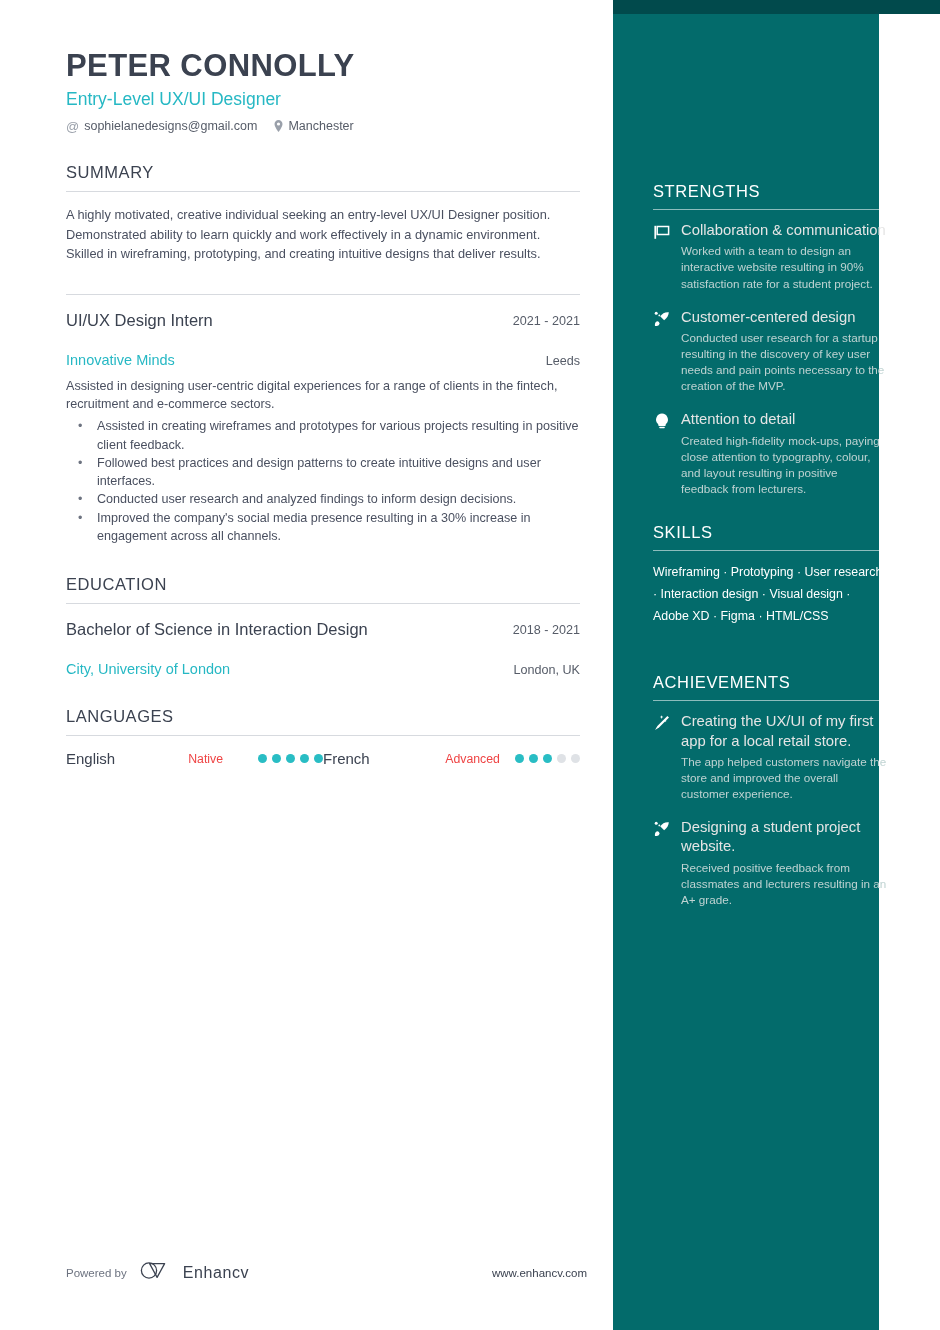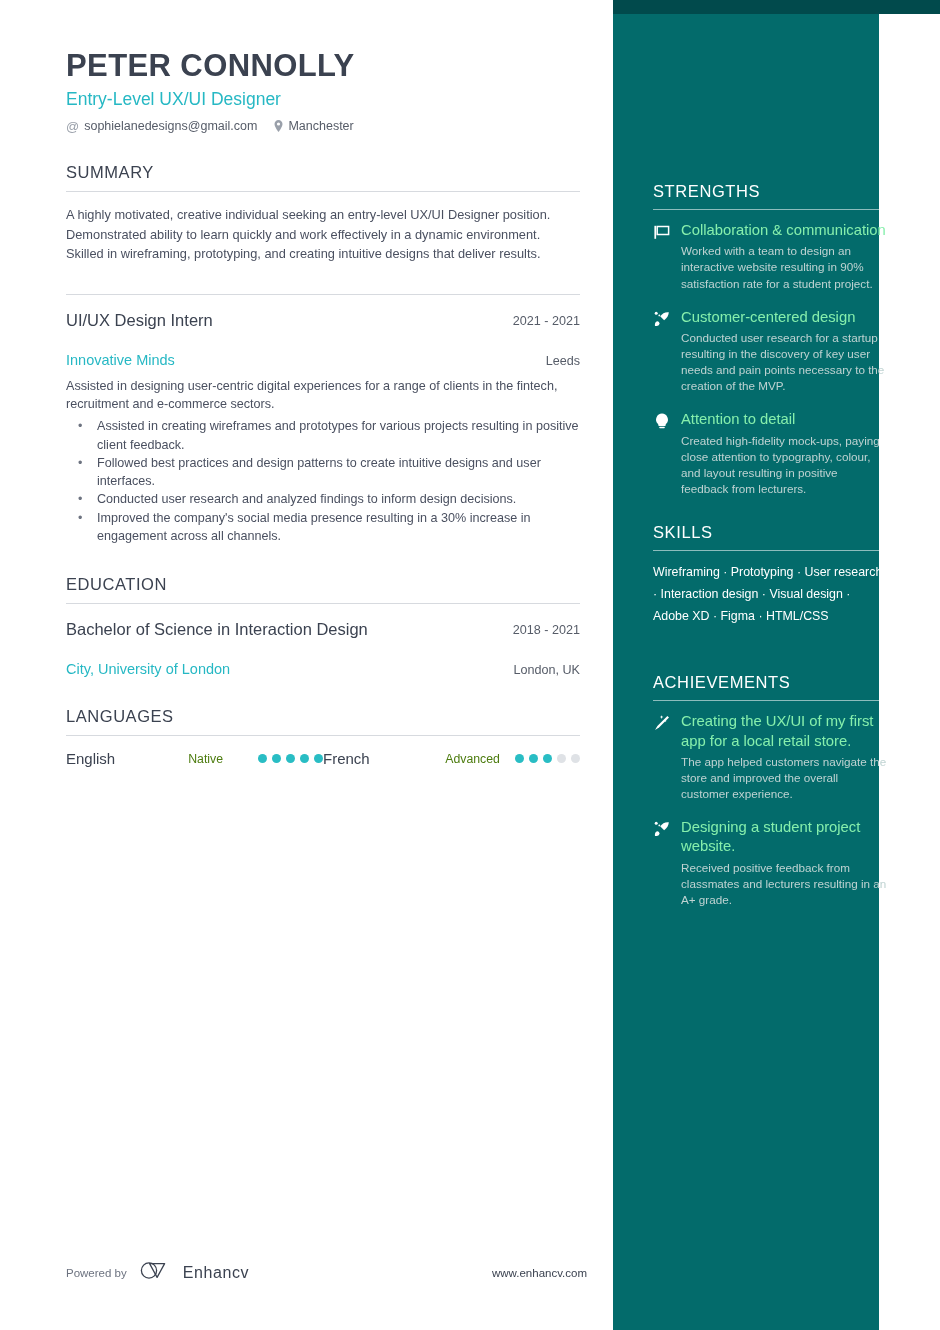--- a/index.html
+++ b/index.html
@@ -180,21 +180,21 @@
     align-items: center;
     width: 257px;
   }
   .lang-name {
     font-size: 15px;
     color: #3b4250;
     width: 133px;
   }
   .lang-level {
     font-size: 12.3px;
-    color: #4d7c0f;
+    color: #ef4444;
     width: 76px;
   }
   .dots { display: flex; gap: 5px; align-items: center; }
   .dot {
     width: 9px; height: 9px;
     border-radius: 50%;
     background: #29bdc4;
     display: block;
   }
   .dot.empty { background: #dfe2e6; }
@@ -260,21 +260,21 @@
     width: 18px;
     height: 20px;
     display: flex;
     align-items: center;
     justify-content: center;
     padding-top: 2px;
   }
   .sb-item-body { flex: 1; }
   .sb-item-title {
     font-size: 14.8px;
-    color: #86efac;
+    color: #e5e5e5;
     line-height: 1.3;
   }
   .sb-item-desc {
     margin-top: 3px;
     font-size: 11.7px;
     line-height: 1.38;
     color: #bfd3d2;
   }
   .skills-text {
     font-size: 12.4px;

